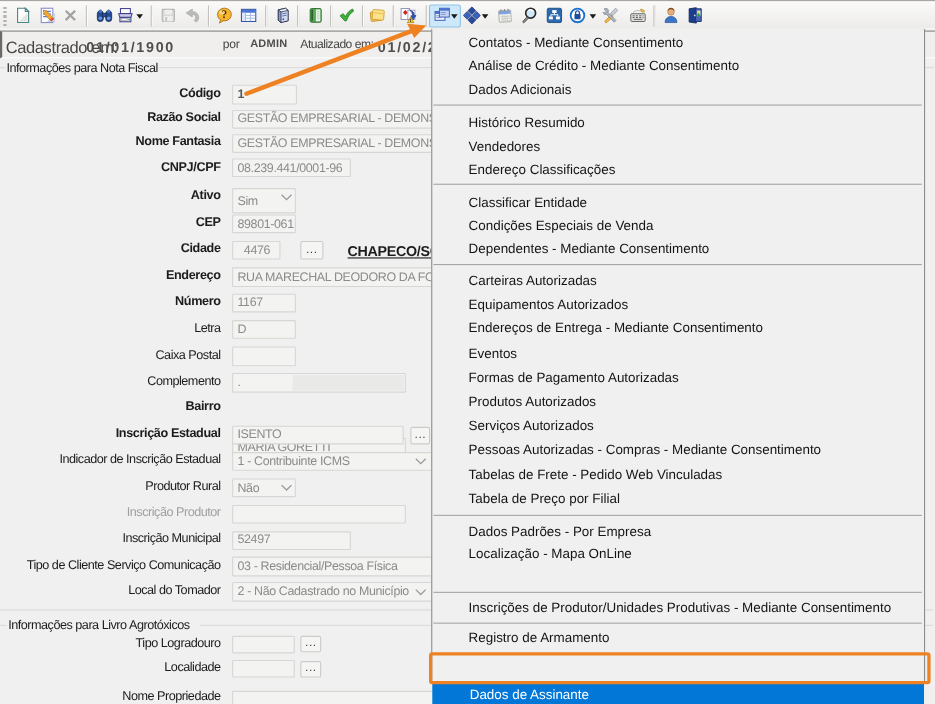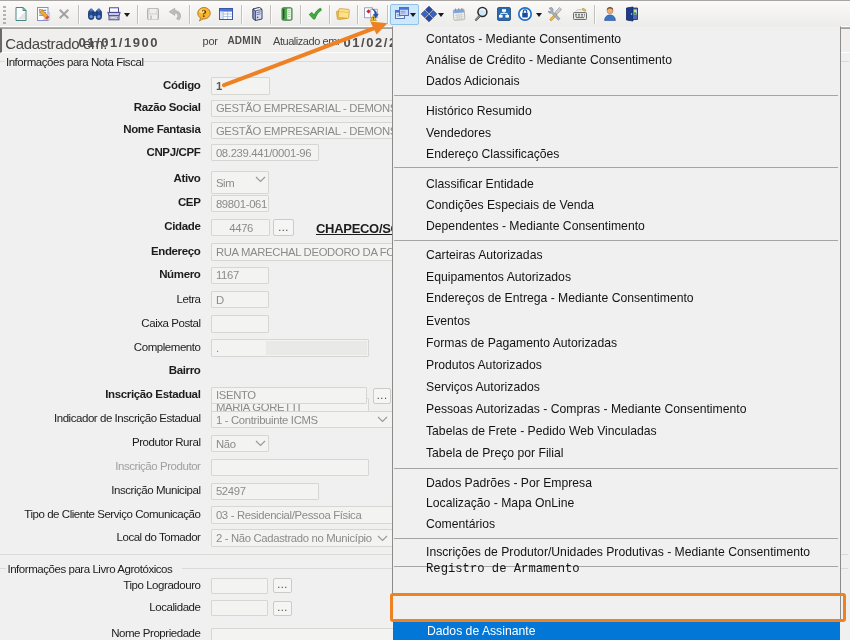--- a/index.html
+++ b/index.html
@@ -236,21 +236,21 @@
 <div class="lab b" style="left:-14.5px;top:145.5px;">CNPJ/CPF</div>
 <div class="inp" style="left:211.4px;top:144.0px;width:107.6px;height:17.4px;">08.239.441/0001-96</div>
 <div class="lab b" style="left:-14.5px;top:172.3px;">Ativo</div>
 <div class="inp" style="left:211.4px;top:171.0px;width:57.6px;height:23px;">Sim</div>
 <svg class="chv" style="position:absolute;left:255.0px;top:176.4px;" width="11" height="7" viewBox="0 0 11 7">
       <path d="M1 1 L5.5 5.5 L10 1" fill="none" stroke="#9a9a9a" stroke-width="1.2"></path>
     </svg>
 <div class="lab b" style="left:-14.5px;top:196.3px;">CEP</div>
 <div class="inp" style="left:211.4px;top:194.9px;width:57.6px;height:17.3px;">89801-061</div>
 <div class="lab b" style="left:-14.5px;top:220.3px;">Cidade</div>
-<div class="inp" style="left:211.4px;top:218.9px;width:59px;height:17.3px;"><span style="width:100%;text-align:center;padding-right:3px;">4476</span></div>
+<div class="inp" style="left:211.4px;top:218.9px;width:44px;height:17.3px;"><span style="width:100%;text-align:center;padding-right:3px;">4476</span></div>
 <div class="dots" style="left:273.2px;top:219.3px;width:20.6px;height:17.0px;">
       <span style="margin-bottom:2px;">...</span>
     </div>
 <div class="abs" style="left:316px;top:221.3px;font-size:13px;font-weight:bold;color:#1c1c1c;letter-spacing:-0.3px;text-decoration:underline;">CHAPECO/SC</div>
 <div class="lab b" style="left:-14.5px;top:244.6px;">Endereço</div>
 <div class="inp" style="left:211.4px;top:242.9px;width:626.6px;height:18.0px;">RUA MARECHAL DEODORO DA FONSECA</div>
 <div class="lab b" style="left:-14.5px;top:268.3px;">Número</div>
 <div class="inp" style="left:211.4px;top:266.9px;width:57.6px;height:17.2px;">1167</div>
 <div class="lab" style="left:-14.5px;top:292.5px;">Letra</div>
 <div class="inp" style="left:211.4px;top:291.1px;width:57.6px;height:17.2px;">D</div>
@@ -318,23 +318,22 @@
 <div class="mi" style="top:283.0px;">Eventos</div>
 <div class="mi" style="top:305.3px;">Formas de Pagamento Autorizadas</div>
 <div class="mi" style="top:327.1px;">Produtos Autorizados</div>
 <div class="mi" style="top:349.4px;">Serviços Autorizados</div>
 <div class="mi" style="top:371.3px;">Pessoas Autorizadas - Compras - Mediante Consentimento</div>
 <div class="mi" style="top:393.0px;">Tabelas de Frete - Pedido Web Vinculadas</div>
 <div class="mi" style="top:415.3px;">Tabela de Preço por Filial</div>
 <div class="msep" style="top:440.7px;"></div>
 <div class="mi" style="top:445.1px;">Dados Padrões - Por Empresa</div>
 <div class="mi" style="top:465.9px;">Localização - Mapa OnLine</div>
-<div class="mi" style="top:486.1px;">Comentários</div>
 <div class="msep" style="top:510.6px;"></div>
 <div class="mi" style="top:514.6px;">Inscrições de Produtor/Unidades Produtivas - Mediante Consentimento</div>
 <div class="msep" style="top:539.1px;"></div>
-<div class="mi" style="top:531px;font-family:Liberation Mono, monospace;">Registro de Armamento</div>
+<div class="mi" style="top:542px;">Registro de Armamento</div>
 <div class="mhl" style="top:594px;">Dados de Assinante</div>
   </div>
 <svg class="abs" style="left:0;top:0;width:850px;height:640px;pointer-events:none;z-index:9;" viewBox="0 0 850 640">
 <path d="M224 85.2 L377 27.2" stroke="#ee8122" stroke-width="4" stroke-linecap="round" fill="none"></path>
 <path d="M387.5 23.2 L370.2 21.6 L376.6 34.6 Z" fill="#ee8122"></path>
 </svg>
 <div id="obox"></div>
 </body></html>

